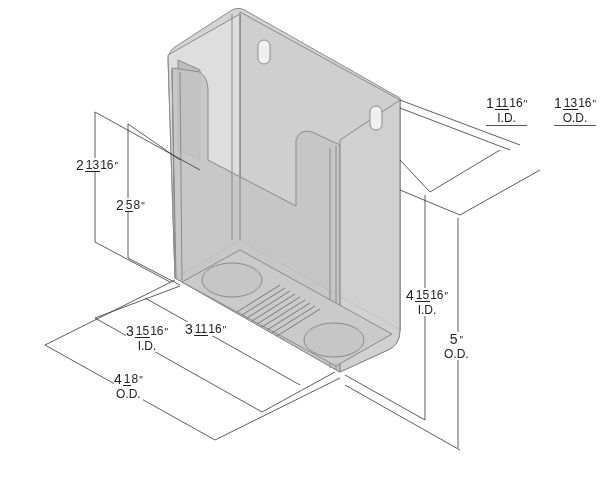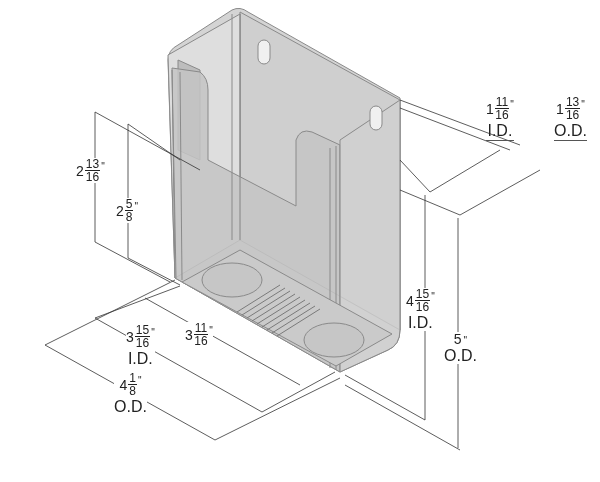--- a/index.html
+++ b/index.html
@@ -2,25 +2,25 @@
 <html><head>
 <meta charset="utf-8">
 <style>
   html, body { margin: 0; padding: 0; background: #ffffff; }
   body { width: 600px; height: 482px; position: relative; overflow: hidden;
          font-family: "Liberation Sans", sans-serif; }
   #stage { position: absolute; left: 0; top: 0; width: 600px; height: 482px; }
   .dim { position: absolute; color: #222; font-size: 13px; line-height: 1; white-space: nowrap; }
   .dim .row { display: flex; align-items: center; justify-content: center; }
   .whole { font-size: 14px; margin-right: 1px; }
-  .frac { display: inline-flex; flex-direction: column; align-items: center; font-size: 12px; }
+  .frac { display: inline-flex; flex-direction: row; align-items: center; font-size: 12px; }
   .frac .num { border-bottom: 1px solid #222; padding: 0 1px; line-height: 12px; }
   .frac .den { line-height: 12px; }
   .inch { font-size: 10px; align-self: flex-start; margin-left: 1px; margin-top: 4px; }
-  .qual { text-align: center; font-size: 16px; margin-top: 2px; }
+  .qual { text-align: center; font-size: 12px; margin-top: 2px; }
   .qual.ul { border-bottom: 1px solid #555; padding-bottom: 1px; }
 </style>
 </head>
 <body>
 
 <svg id="stage" viewBox="0 0 600 482" xmlns="http://www.w3.org/2000/svg">
 
   <g stroke="#8a8a8a" stroke-width="1" fill="none">
     <path d="M232 10 Q240 6 248 12 L400 98 L400 330 Q400 345 388 350 L340 372 L175 278 L168 60 Q168 50 178 45 Z" fill="#d4d4d4"></path>
 

